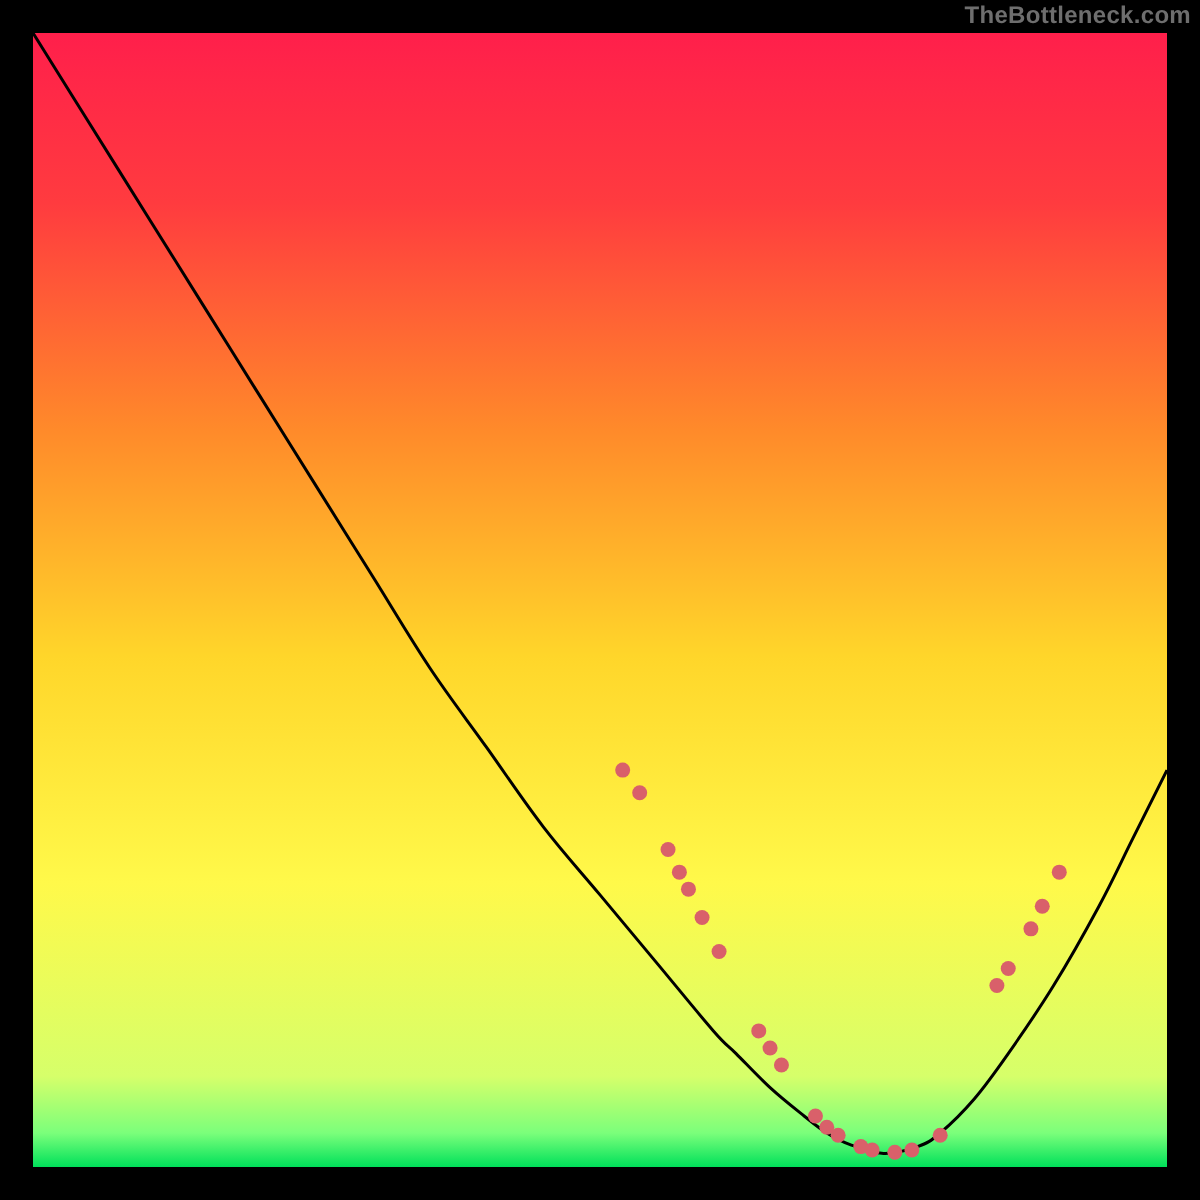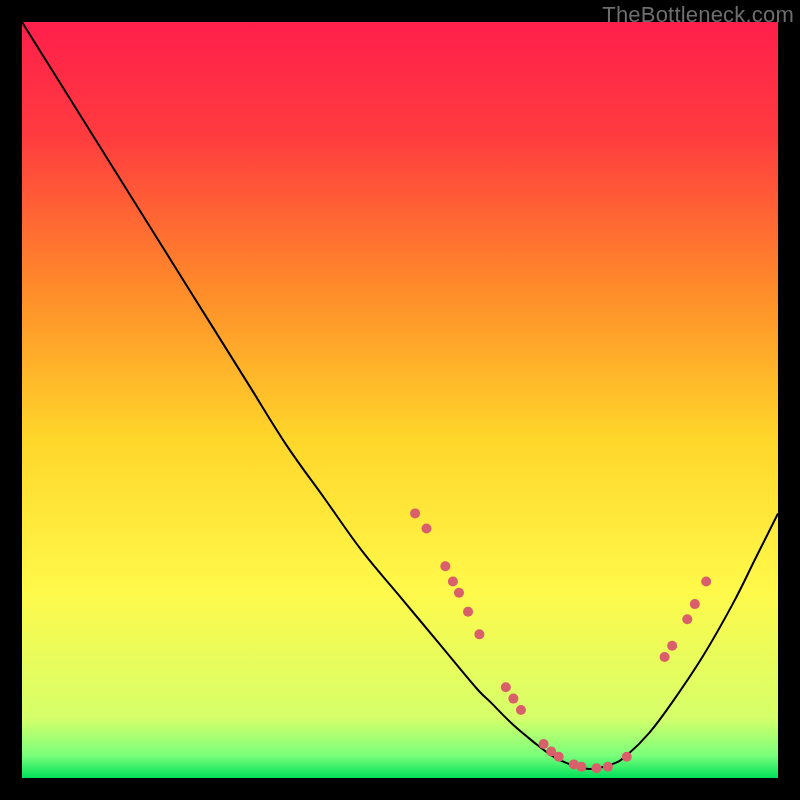--- a/index.html
+++ b/index.html
@@ -22,22 +22,22 @@
     left: 22px;
     top: 22px;
     width: 756px;
     height: 756px;
   }
   .watermark {
     position: absolute;
     top: 2px;
     right: 6px;
     color: #6e6e6e;
-    font-size: 22px;
-    font-weight: 400;
+    font-size: 16px;
+    font-weight: 700;
     letter-spacing: 0.2px;
     user-select: none;
   }
 </style>
 </head>
 <body>
 
 <div class="stage">
   <div class="watermark">TheBottleneck.com</div>
 

